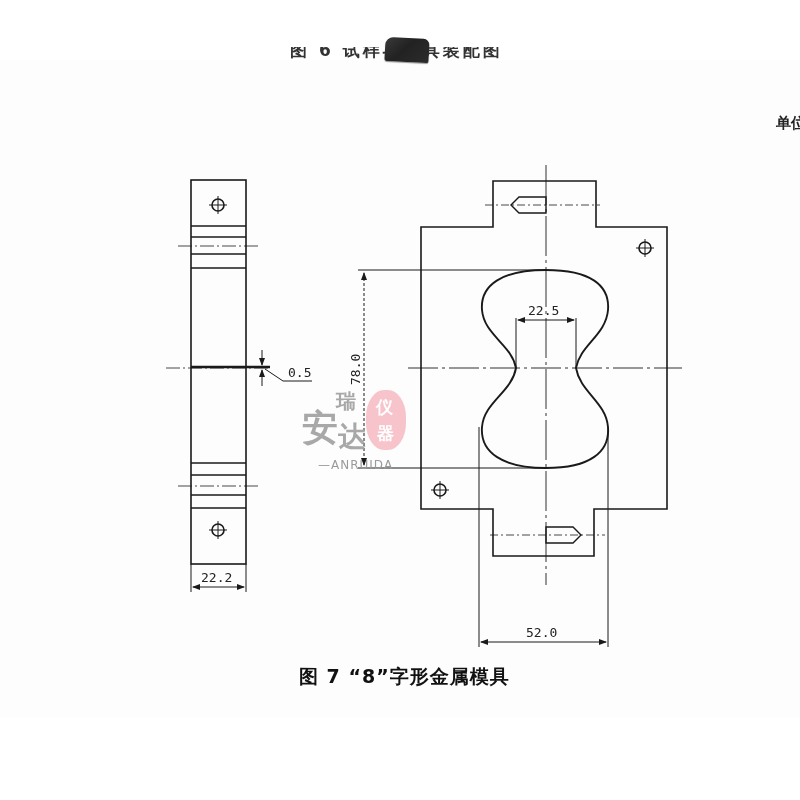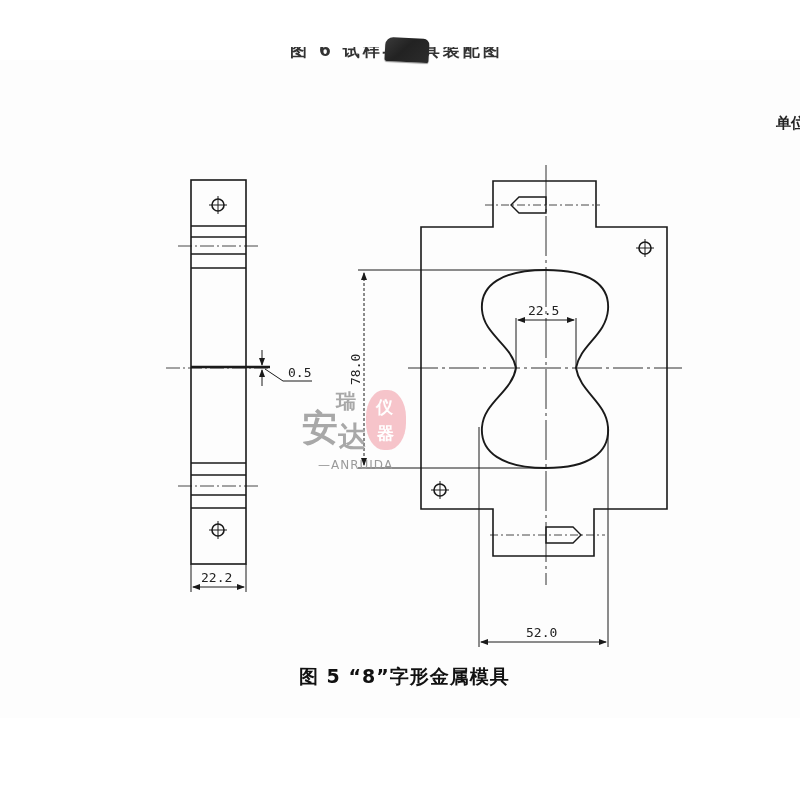--- a/index.html
+++ b/index.html
@@ -144,13 +144,13 @@
   <span class="wm-char" style="left:2px; top:16px; font-size:36px;">安</span>
   <span class="wm-char" style="left:36px; top:0px; font-size:20px;">瑞</span>
   <span class="wm-char" style="left:38px; top:30px; font-size:28px;">达</span>
   <div class="wm-seal">
     <span class="wm-seal-char" style="left:10px; top:6px;">仪</span>
     <span class="wm-seal-char" style="left:11px; top:32px;">器</span>
   </div>
   <div class="wm-sub">—ANRUIDA</div>
 </div>
 
-<div class="caption">图 5  “8”字形金属模具</div>
+<div class="caption">图 7  “8”字形金属模具</div>
 
 </body></html>

